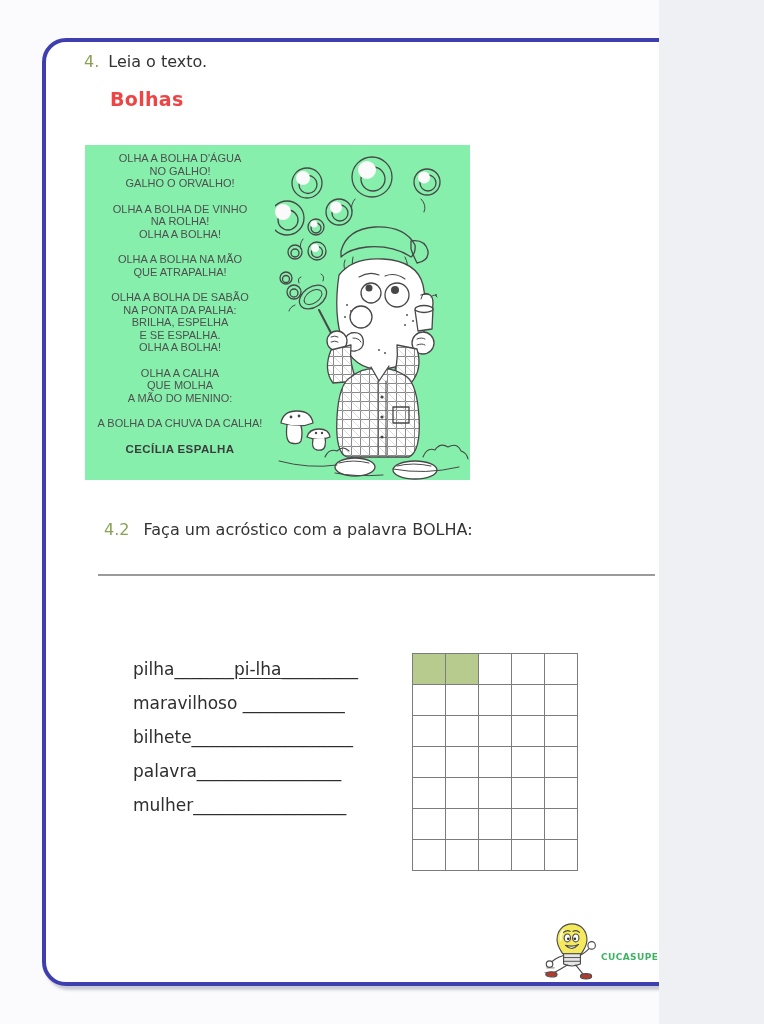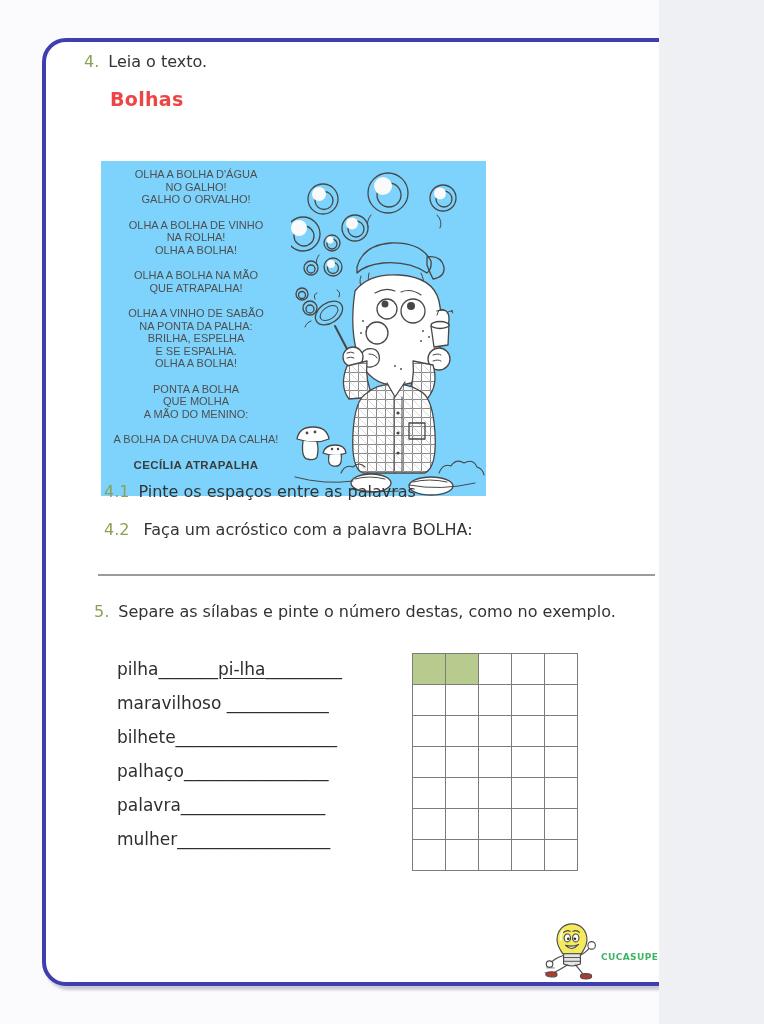--- a/index.html
+++ b/index.html
@@ -6,32 +6,32 @@
   .page{position:relative;width:659px;height:1024px;background:#fbfbfd;overflow:hidden;
         font-family:"DejaVu Sans","Liberation Sans",sans-serif;color:#333;text-decoration:underline;}
   .sheet{position:absolute;left:42px;top:38px;width:676px;height:940px;background:#fff;
          border:4px solid #3e3eae;border-radius:24px;
          box-shadow:3px 4px 3px rgba(110,110,140,.35);}
   .abs{position:absolute;}
   .q{font-size:16px;color:#333;white-space:nowrap;}
   .qnum{color:#8aa254;margin-right:9px;}
   .title{font-size:19px;font-weight:bold;color:#ef4444;letter-spacing:.3px;}
   
-  .poem-figure{left:85px;top:145px;width:385px;height:335px;background:#7dd3fc;
-               display:flex;margin:16px;}
+  .poem-figure{left:85px;top:145px;width:385px;height:335px;background:#86efac;
+               display:flex;margin:0;}
   .poem-col{width:190px;padding-top:7px;text-align:center;
             font-family:"Liberation Sans",sans-serif;font-size:11px;line-height:12.5px;
             color:#4f4f4f;}
   .stanza{margin-bottom:13px;}
   .author{margin-top:10px;font-size:11.5px;font-weight:bold;color:#3c3c3c;letter-spacing:.4px;}
   .illustration{width:195px;height:335px;}
   .divider{left:98px;top:574px;width:557px;height:2px;background:#9b9b9b;}
   
   .word-list{left:117px;top:652px;width:280px;font-size:17px;color:#2e2e2e;}
-  .word-row{line-height:34px;white-space:nowrap;}
+  .word-row{line-height:34px;white-space:nowrap;margin-left:16px;}
   .blank{color:#2e2e2e;}
   .example-answer{text-decoration:underline;text-underline-offset:3px;}
   .syllable-grid{left:412px;top:653px;display:grid;grid-template-columns:repeat(5,33px);
                  grid-auto-rows:31px;border-left:1px solid #7c7c7c;border-top:1px solid #7c7c7c;
                  background:#fff;}
   .cell{border-right:1px solid #7c7c7c;border-bottom:1px solid #7c7c7c;}
   .cell.filled{background:#b6cb8d;}
   
   .site{left:601px;top:952px;font-size:9px;font-weight:bold;color:#3db463;letter-spacing:.4px;}
   .mascot{left:543px;top:920px;}
@@ -58,36 +58,36 @@
           <div class="stanza">
             <div>OLHA A BOLHA DE VINHO</div>
             <div>NA ROLHA!</div>
             <div>OLHA A BOLHA!</div>
           </div>
           <div class="stanza">
             <div>OLHA A BOLHA NA MÃO</div>
             <div>QUE ATRAPALHA!</div>
           </div>
           <div class="stanza">
-            <div>OLHA A VINHO DE SABÃO</div>
+            <div>OLHA A BOLHA DE SABÃO</div>
             <div>NA PONTA DA PALHA:</div>
             <div>BRILHA, ESPELHA</div>
             <div>E SE ESPALHA.</div>
             <div>OLHA A BOLHA!</div>
           </div>
           <div class="stanza">
-            <div>PONTA A BOLHA</div>
+            <div>OLHA A CALHA</div>
             <div>QUE MOLHA</div>
             <div>A MÃO DO MENINO:</div>
           </div>
           <div class="stanza">
             <div>A BOLHA DA CHUVA DA CALHA!</div>
           </div>
         </div>
-      <div class="author">CECÍLIA ATRAPALHA</div>
+      <div class="author">CECÍLIA ESPALHA</div>
     </div>
     <svg class="illustration" viewBox="0 0 195 335">
       <defs>
         <pattern id="plaid" width="9" height="9" patternUnits="userSpaceOnUse">
           <rect width="9" height="9" fill="#fff"></rect>
           <path d="M0,4.5 H9 M4.5,0 V9" stroke="#8a8a8a" stroke-width="1"></path>
           <path d="M0,0 L9,9" stroke="#c4c4c4" stroke-width="0.6"></path>
         </pattern>
       </defs>
       <g stroke="#474747" fill="none" stroke-width="1.3" stroke-linecap="round" stroke-linejoin="round">
@@ -196,38 +196,31 @@
         <circle cx="47" cy="288" r="1.2" fill="#474747" stroke="none"></circle>
         <path d="M38,294 q-2,10 4,11 q7,1 8,-4 q1,-5 0,-8" fill="#fff"></path>
 
         <path d="M148,312 q4,-10 12,-7 q5,-8 13,-3 q9,-5 13,4 q6,2 7,8" stroke-width="1.1"></path>
         <path d="M50,312 q4,-9 12,-6 q6,-6 12,0" stroke-width="1.1"></path>
         <path d="M4,316 q30,8 58,4 M118,324 q32,6 66,-2 M60,328 q20,4 48,2" stroke-width="1"></path>
       </g>
     </svg>
   </figure>
 
-  <div class="abs q" style="left:104px;top:482px;">
-    <span class="qnum">4.1</span><span>Pinte os espaços entre as palavras</span>
-  </div>
   <div class="abs q" style="left:104px;top:520px;">
     <span class="qnum">4.2</span>&nbsp;<span>Faça um acróstico com a palavra BOLHA:</span>
   </div>
 
   <div class="abs divider"></div>
 
-  <div class="abs q" style="left:94px;top:602px;">
-    <span class="qnum">5.</span><span>Separe as sílabas e pinte o número destas, como no exemplo.</span>
-  </div>
 
   <div class="abs word-list" id="word-list">
       <div class="word-row"><span>pilha</span><span class="blank">_______</span><span class="example-answer">pi-lha</span><span class="blank">_________</span></div>
       <div class="word-row"><span>maravilhoso </span><span class="blank">____________</span></div>
       <div class="word-row"><span>bilhete</span><span class="blank">___________________</span></div>
-      <div class="word-row"><span>palhaço</span><span class="blank">_________________</span></div>
       <div class="word-row"><span>palavra</span><span class="blank">_________________</span></div>
       <div class="word-row"><span>mulher</span><span class="blank">__________________</span></div>
     </div>
 
   <div class="abs syllable-grid" id="syllable-grid">
       <div class="cell filled"></div>
       <div class="cell filled"></div>
       <div class="cell"></div>
       <div class="cell"></div>
       <div class="cell"></div>

